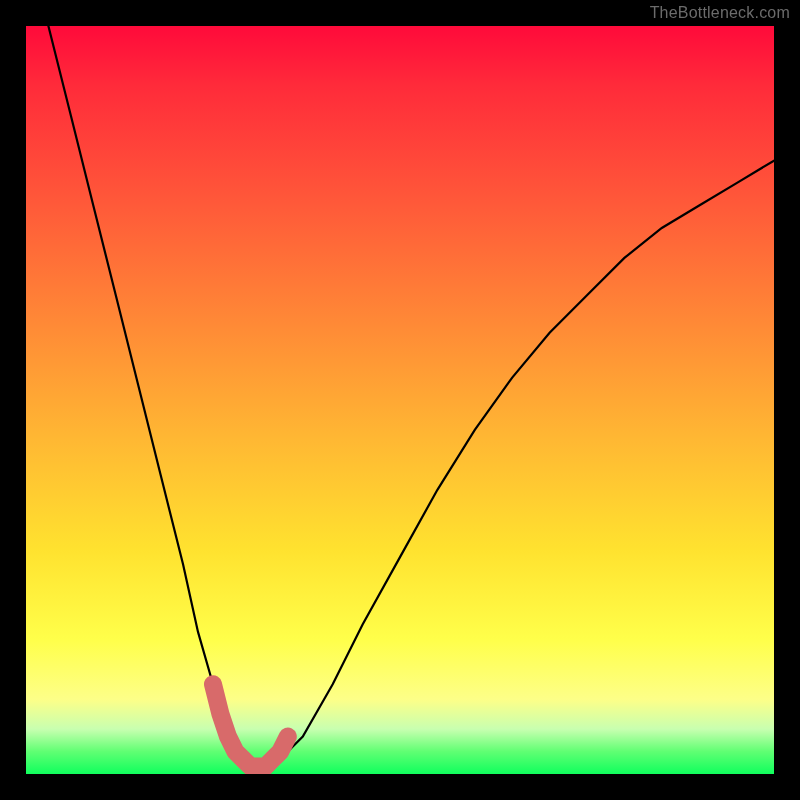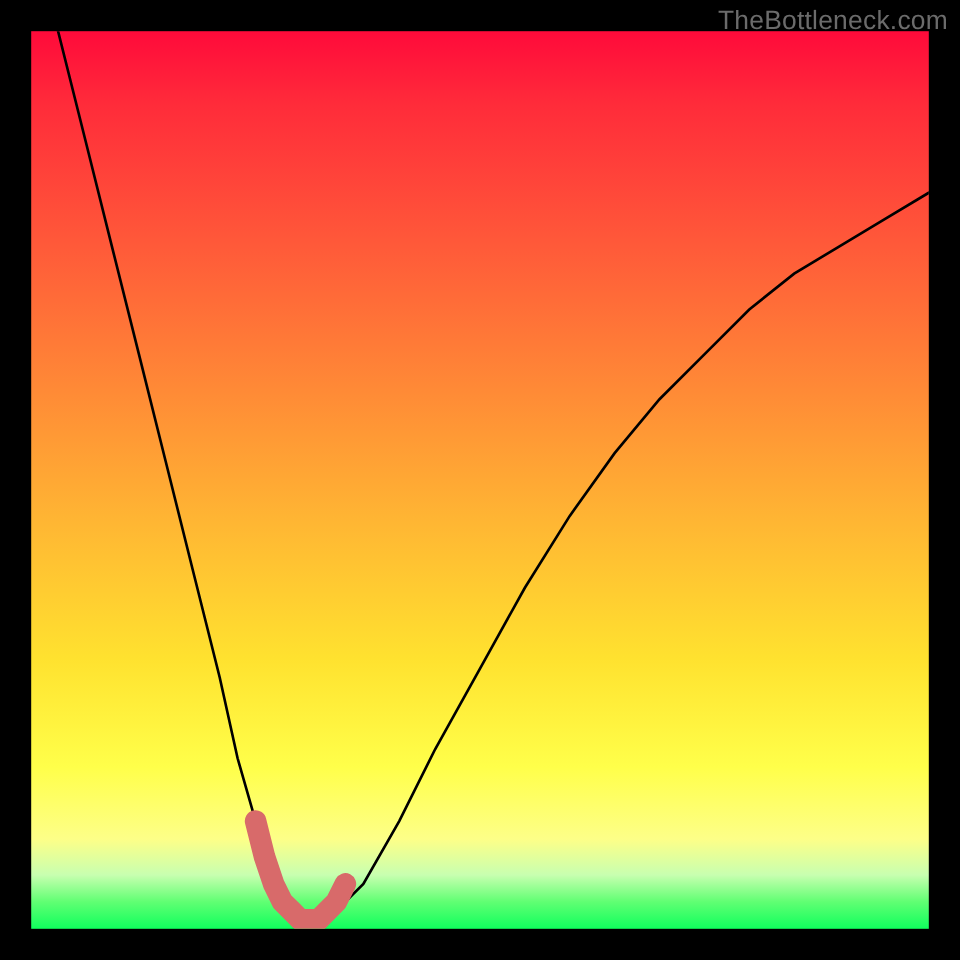--- a/index.html
+++ b/index.html
@@ -28,21 +28,21 @@
       #fdff88 90%,
       #c8ffb0 94%,
       #60ff73 97%,
       #10ff5d 100%);
   }
   .watermark {
     position: absolute;
     top: 4px;
     right: 10px;
     color: #6b6b6b;
-    font-size: 22px;
+    font-size: 16px;
     letter-spacing: 0.2px;
     user-select: none;
   }
   svg.curve {
     position: absolute;
     left: 26px;
     top: 26px;
     width: 748px;
     height: 748px;
     pointer-events: none;

